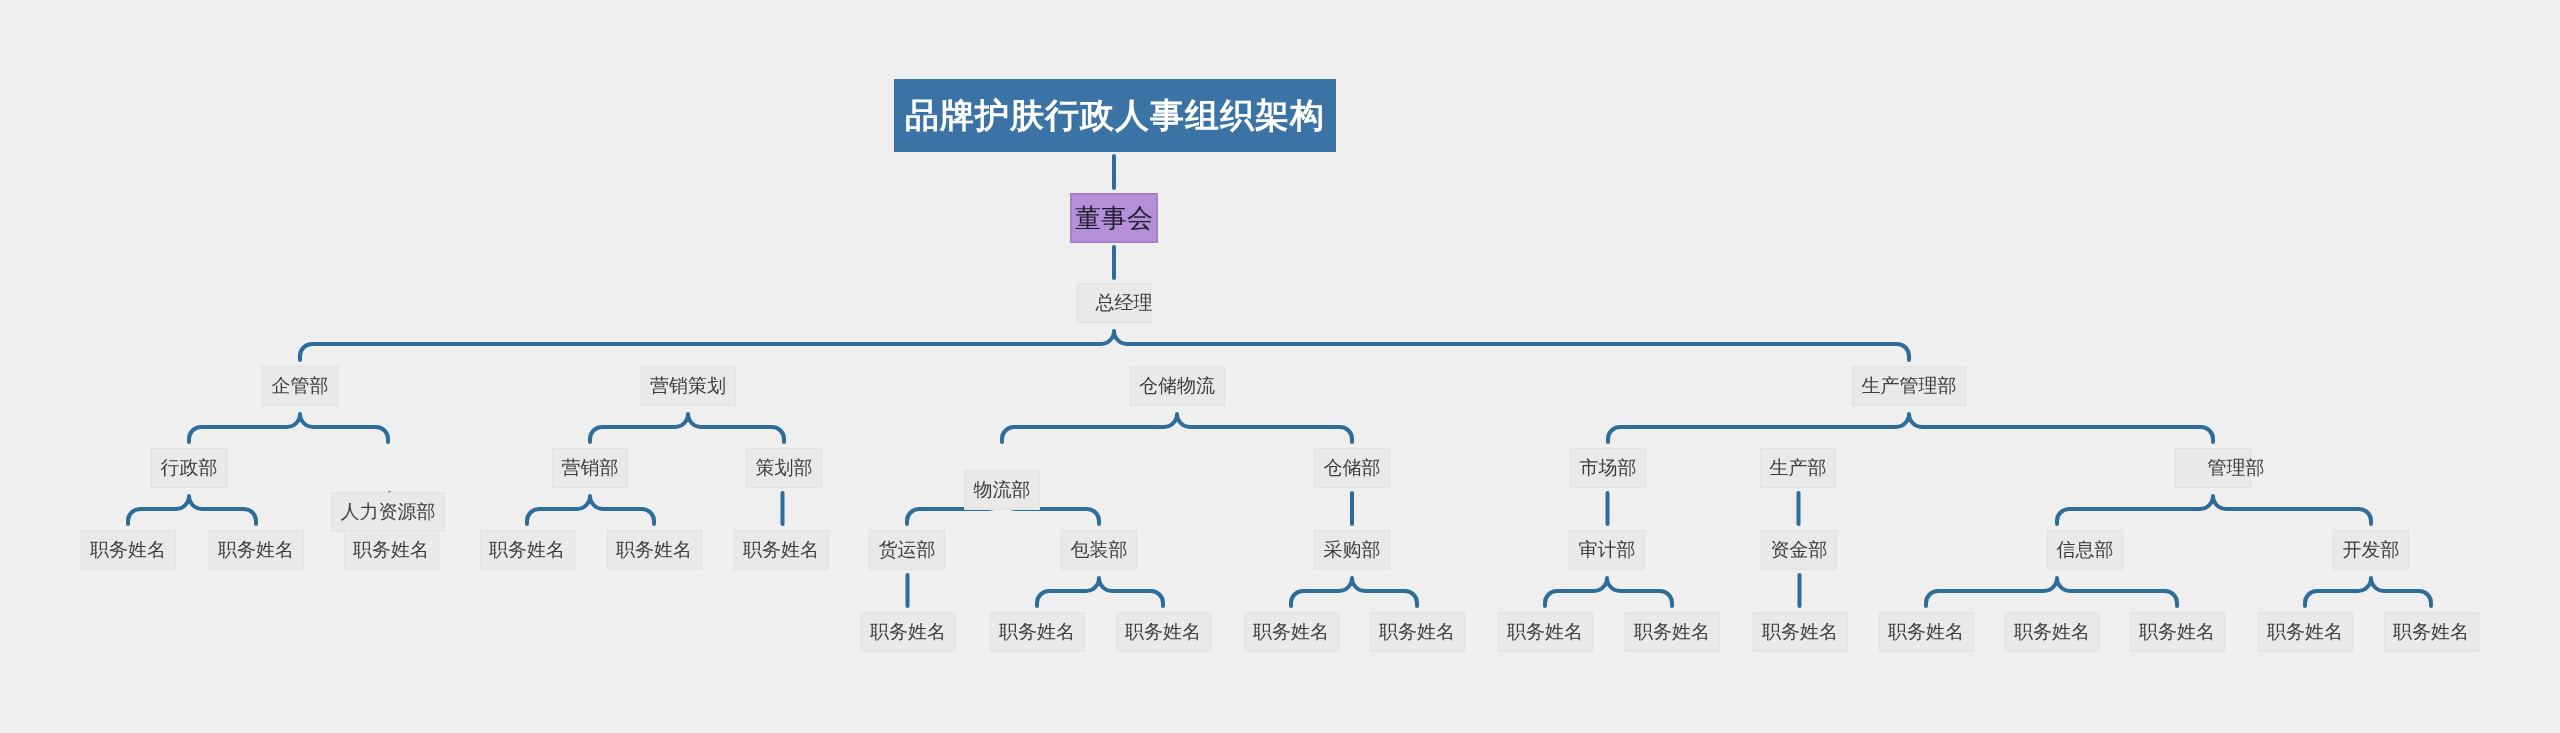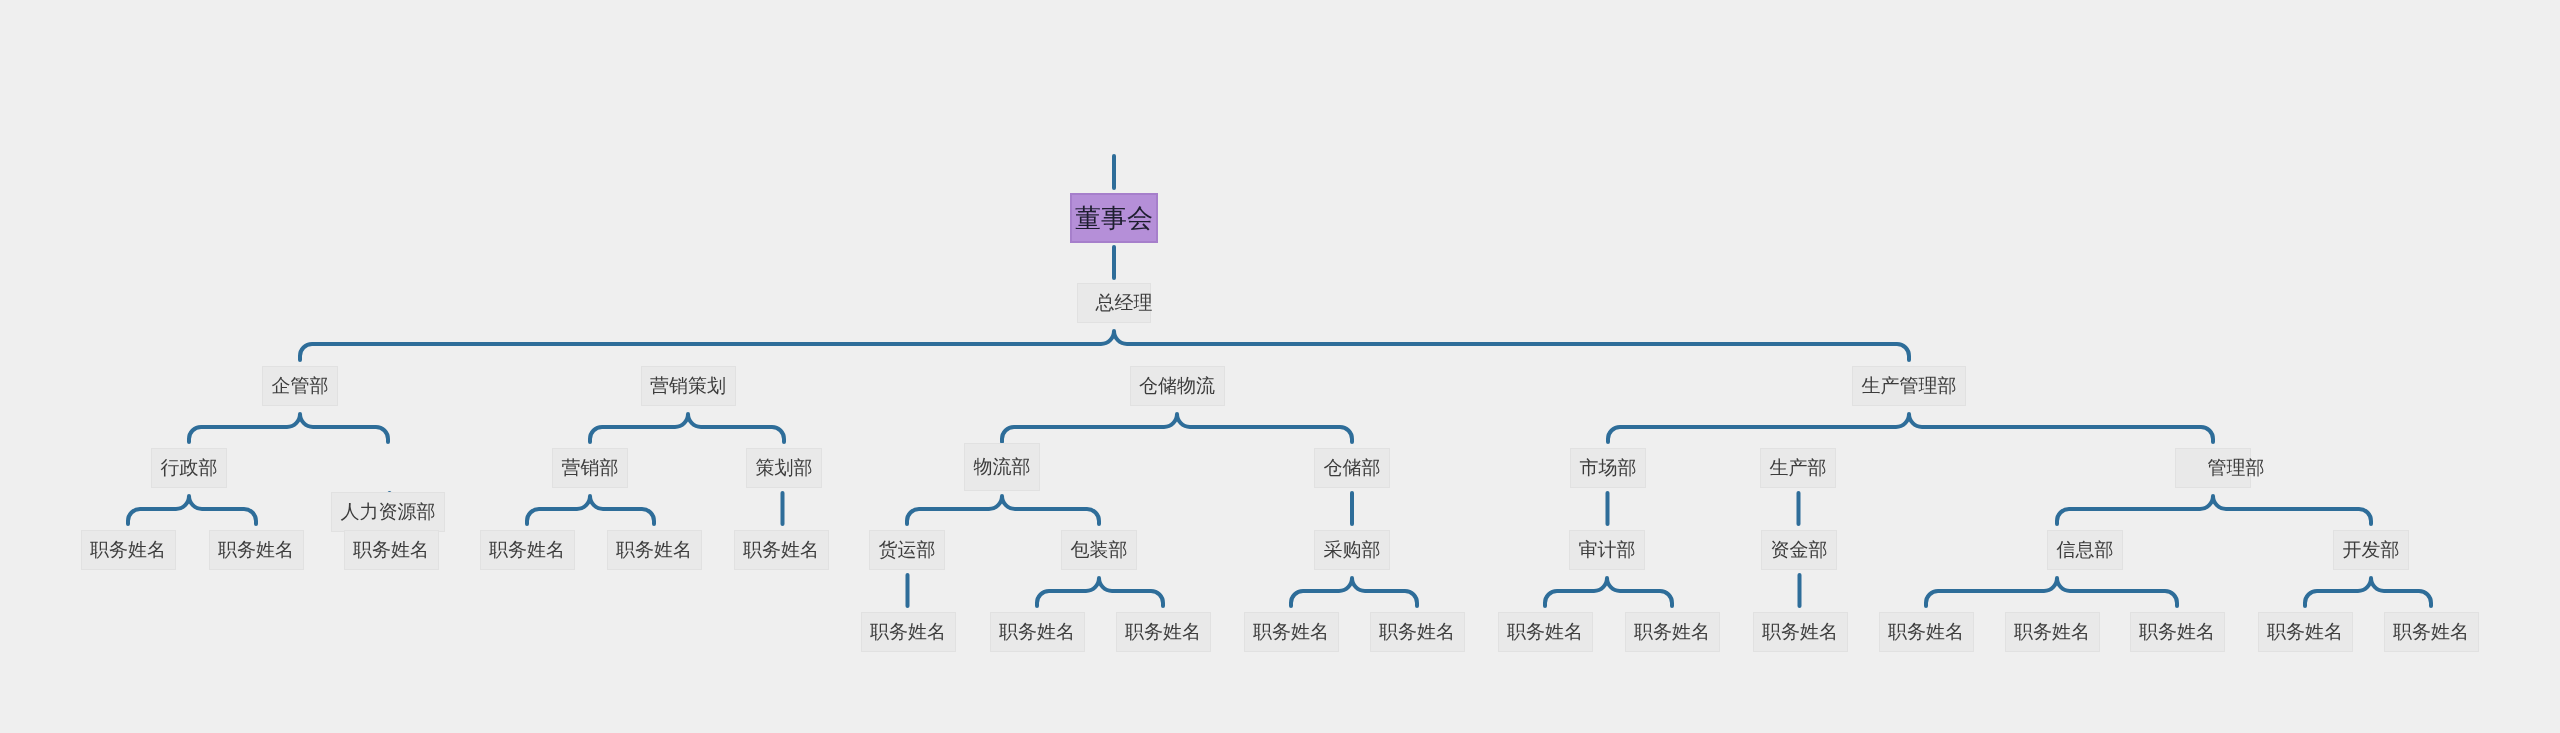--- a/index.html
+++ b/index.html
@@ -85,37 +85,38 @@
       <path d="M 1291 606 L 1291 603 A 12 12 0 0 1 1303 591 L 1339 591 A 13 13 0 0 0 1352 578 A 13 13 0 0 0 1365 591 L 1405 591 A 12 12 0 0 1 1417 603 L 1417 606"></path>
       <path d="M 1608 442 L 1608 439 A 12 12 0 0 1 1620 427 L 1896 427 A 13 13 0 0 0 1909 414 A 13 13 0 0 0 1922 427 L 2201 427 A 12 12 0 0 1 2213 439 L 2213 442"></path>
       <path d="M 1607.5 493 V 524"></path>
       <path d="M 1545 606 L 1545 603 A 12 12 0 0 1 1557 591 L 1594 591 A 13 13 0 0 0 1607 578 A 13 13 0 0 0 1620 591 L 1660 591 A 12 12 0 0 1 1672 603 L 1672 606"></path>
       <path d="M 1798.5 493 V 524"></path>
       <path d="M 1799.5 575 V 606"></path>
       <path d="M 2057 524 L 2057 521 A 12 12 0 0 1 2069 509 L 2200 509 A 13 13 0 0 0 2213 496 A 13 13 0 0 0 2226 509 L 2359 509 A 12 12 0 0 1 2371 521 L 2371 524"></path>
       <path d="M 1926 606 L 1926 603 A 12 12 0 0 1 1938 591 L 2044 591 A 13 13 0 0 0 2057 578 A 13 13 0 0 0 2070 591 L 2165 591 A 12 12 0 0 1 2177 603 L 2177 606"></path>
       <path d="M 2305 606 L 2305 603 A 12 12 0 0 1 2317 591 L 2358 591 A 13 13 0 0 0 2371 578 A 13 13 0 0 0 2384 591 L 2419 591 A 12 12 0 0 1 2431 603 L 2431 606"></path>
     </svg>
+  <div class="node title">品牌护肤行政人事组织架构</div>
   <div class="node board">董事会</div>
   <div class="node gm">总经理</div>
   <div id="nodes">
       <div class="node" style="left: 262px; top: 366px; width: 76px; height: 40px;">企管部</div>
       <div class="node" style="left: 151px; top: 448px; width: 76px; height: 40px;">行政部</div>
       <div class="node" style="left: 80.5px; top: 530px; width: 95px; height: 40px;">职务姓名</div>
       <div class="node" style="left: 208.5px; top: 530px; width: 95px; height: 40px;">职务姓名</div>
       <div class="node" style="left: 331px; top: 448px; width: 114px; height: 40px; margin-top: 44px;">人力资源部</div>
       <div class="node" style="left: 343.5px; top: 530px; width: 95px; height: 40px;">职务姓名</div>
       <div class="node" style="left: 640.5px; top: 366px; width: 95px; height: 40px;">营销策划</div>
       <div class="node" style="left: 552px; top: 448px; width: 76px; height: 40px;">营销部</div>
       <div class="node" style="left: 479.5px; top: 530px; width: 95px; height: 40px;">职务姓名</div>
       <div class="node" style="left: 606.5px; top: 530px; width: 95px; height: 40px;">职务姓名</div>
       <div class="node" style="left: 746px; top: 448px; width: 76px; height: 40px;">策划部</div>
       <div class="node" style="left: 733.5px; top: 530px; width: 95px; height: 40px;">职务姓名</div>
       <div class="node" style="left: 1129.5px; top: 366px; width: 95px; height: 40px;">仓储物流</div>
-      <div class="node" style="left: 964px; top: 443px; width: 76px; height: 48px;">物流部</div>
+      <div class="node" style="left: 964px; top: 470px; width: 76px; height: 40px;">物流部</div>
       <div class="node" style="left: 869px; top: 530px; width: 76px; height: 40px;">货运部</div>
       <div class="node" style="left: 860.5px; top: 612px; width: 95px; height: 40px;">职务姓名</div>
       <div class="node" style="left: 1061px; top: 530px; width: 76px; height: 40px;">包装部</div>
       <div class="node" style="left: 989.5px; top: 612px; width: 95px; height: 40px;">职务姓名</div>
       <div class="node" style="left: 1115.5px; top: 612px; width: 95px; height: 40px;">职务姓名</div>
       <div class="node" style="left: 1314px; top: 448px; width: 76px; height: 40px;">仓储部</div>
       <div class="node" style="left: 1314px; top: 530px; width: 76px; height: 40px;">采购部</div>
       <div class="node" style="left: 1243.5px; top: 612px; width: 95px; height: 40px;">职务姓名</div>
       <div class="node" style="left: 1369.5px; top: 612px; width: 95px; height: 40px;">职务姓名</div>
       <div class="node" style="left: 1852px; top: 366px; width: 114px; height: 40px;">生产管理部</div>

